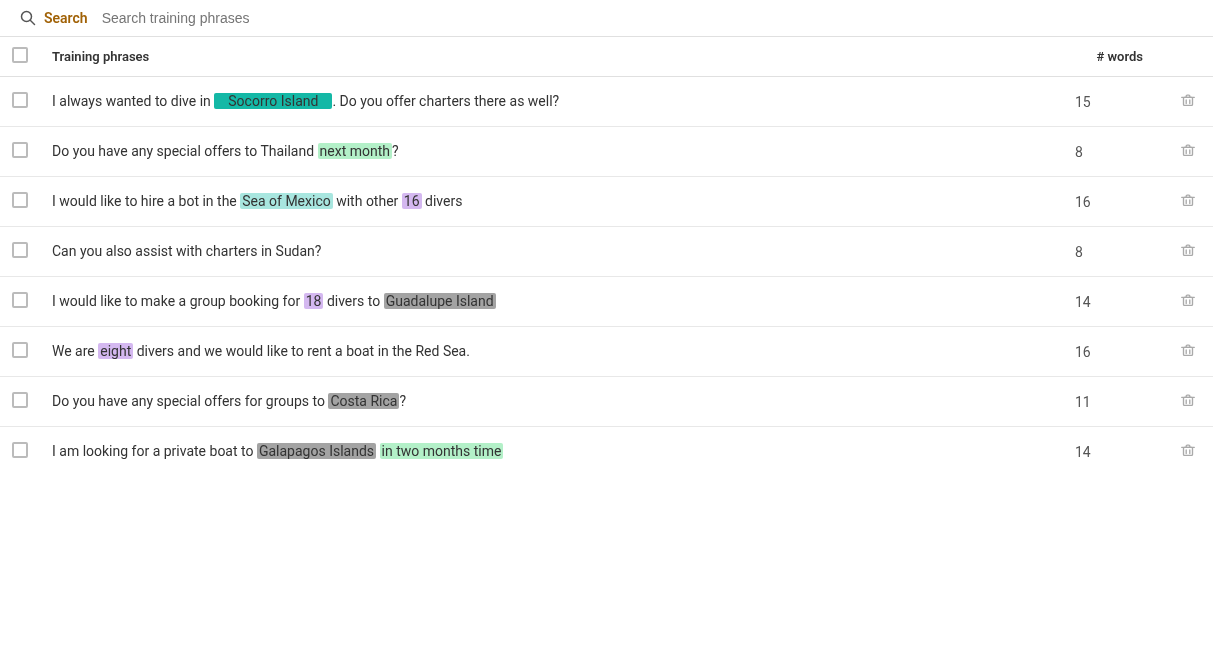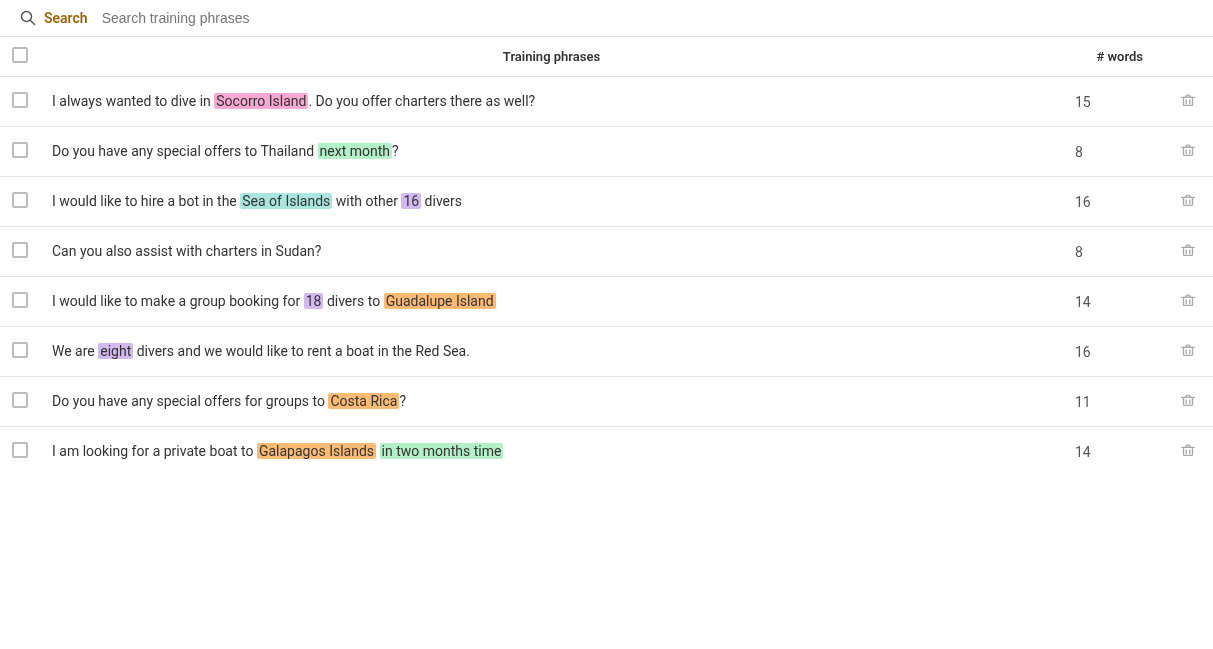--- a/index.html
+++ b/index.html
@@ -41,21 +41,21 @@
       width: 100%;
       border-collapse: collapse;
     }
 
     thead tr {
       border-bottom: 1px solid #e0e0e0;
     }
 
     thead th {
       padding: 10px 12px;
-      text-align: center;
+      text-align: left;
       font-weight: 600;
       font-size: 13px;
       color: #333;
     }
 
     thead th.words-col {
       text-align: right;
       padding-right: 20px;
       width: 100px;
     }
@@ -113,41 +113,41 @@
       color: #999;
       cursor: pointer;
       font-size: 16px;
       display: inline-flex;
       align-items: center;
       justify-content: center;
     }
 
     
     .hl-blue {
-      background-color: #f9a8d4;
-      border-radius: 2px;
-      padding: 0 2px;
+      background-color: #14b8a6;
+      border-radius: 2px;
+      padding: 0 14px;
     }
     .hl-green {
       background-color: #b3f0c8;
       border-radius: 2px;
       padding: 0 2px;
     }
     .hl-teal {
       background-color: #a8e6df;
       border-radius: 2px;
       padding: 0 2px;
     }
     .hl-purple {
       background-color: #d4b8f0;
       border-radius: 2px;
       padding: 0 2px;
     }
     .hl-cyan {
-      background-color: #fdba74;
+      background-color: #a3a3a3;
       border-radius: 2px;
       padding: 0 2px;
     }
 
     
     .trash-svg {
       width: 18px;
       height: 18px;
       fill: none;
       stroke: #aaa;
@@ -214,21 +214,21 @@
             <line x1="3" y1="7" x2="17" y2="7" stroke="#aaa" stroke-width="1.5" stroke-linecap="round"></line>
             <path d="M8 7V5.5a1 1 0 011-1h2a1 1 0 011 1V7" stroke="#aaa" stroke-width="1.5" fill="none"></path>
           </svg>
         </span>
       </td>
     </tr>
       <tr>
       <td class="checkbox-col">
         <span class="checkbox"></span>
       </td>
-      <td class="phrase-col">I would like to hire a bot in the <span class="hl-teal">Sea of Islands</span> with other <span class="hl-purple">16</span> divers</td>
+      <td class="phrase-col">I would like to hire a bot in the <span class="hl-teal">Sea of Mexico</span> with other <span class="hl-purple">16</span> divers</td>
       <td class="words-col">16</td>
       <td class="action-col">
         <span class="delete-icon">
           <svg class="trash-svg" viewBox="0 0 20 20" xmlns="http://www.w3.org/2000/svg">
             <rect x="5" y="7" width="10" height="9" rx="1" stroke="#aaa" stroke-width="1.5" fill="none"></rect>
             <line x1="8" y1="10" x2="8" y2="14" stroke="#aaa" stroke-width="1.5" stroke-linecap="round"></line>
             <line x1="12" y1="10" x2="12" y2="14" stroke="#aaa" stroke-width="1.5" stroke-linecap="round"></line>
             <line x1="3" y1="7" x2="17" y2="7" stroke="#aaa" stroke-width="1.5" stroke-linecap="round"></line>
             <path d="M8 7V5.5a1 1 0 011-1h2a1 1 0 011 1V7" stroke="#aaa" stroke-width="1.5" fill="none"></path>
           </svg>

